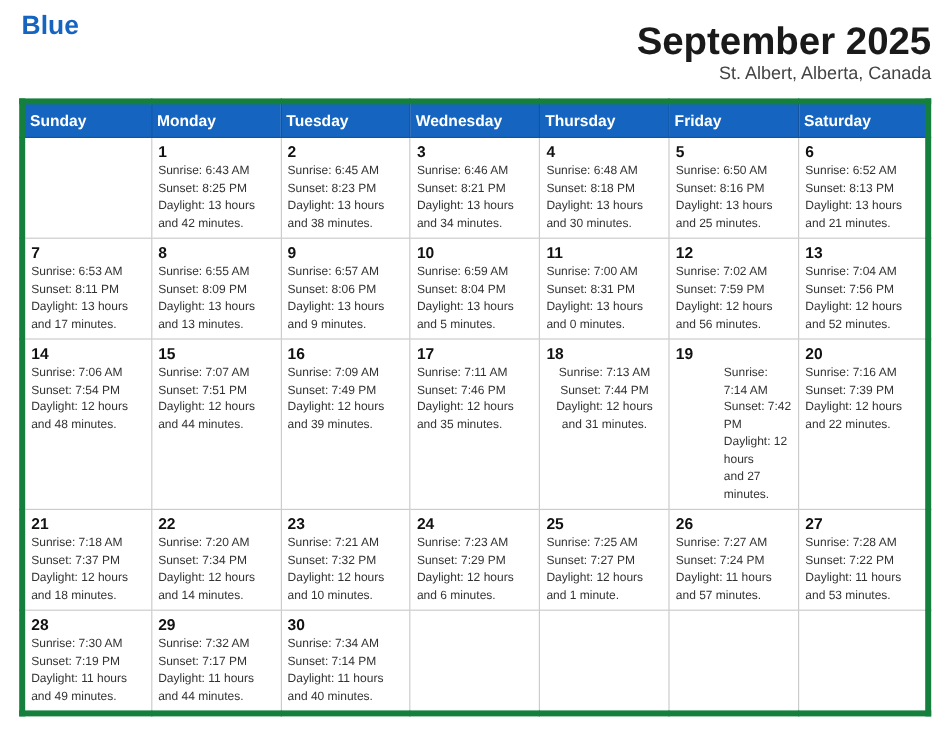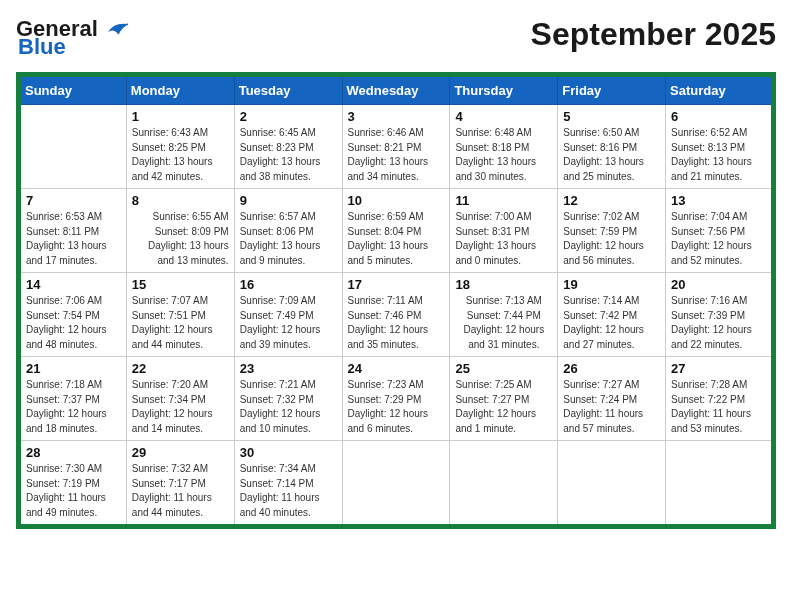--- a/index.html
+++ b/index.html
@@ -70,33 +70,25 @@
     }
     .empty-cell {
       background: #fff;
     }
   </style>
 </head>
 <body>
 
 <div class="header">
   <div class="logo">
-    <div style="display:flex;align-items:center;gap:2px;">
-      <div style="font-size:22px;font-weight:bold;color:#1a1a1a;">
-        <span style="color:#1a1a1a;">General</span>
-      </div>
-      <svg width="30" height="22" viewBox="0 0 30 22">
-        <path d="M8,14 Q14,4 28,6 Q20,10 18,16 Q14,10 8,14 Z" fill="#1565c0"></path>
-        <path d="M18,16 Q22,8 28,6" stroke="#1565c0" stroke-width="1.5" fill="none"></path>
-      </svg>
-    </div>
     <div style="font-size:22px;font-weight:bold;color:#1565c0;margin-top:-8px;margin-left:2px;">Blue</div>
   </div>
   <div class="title-block">
     <div class="month-title">September 2025</div>
+    <div class="location-title">St. Albert, Alberta, Canada</div>
   </div>
 </div>
 
 <table class="calendar">
   <thead>
     <tr>
     <th>Sunday</th>
         <th>Monday</th>
         <th>Tuesday</th>
         <th>Wednesday</th>
@@ -154,21 +146,21 @@
       <tr>
         <td>
           <span class="day-number">7</span>
           <div class="day-info" style="white-space: pre-line;">Sunrise: 6:53 AM
 Sunset: 8:11 PM
 Daylight: 13 hours
 and 17 minutes.</div>
         </td>
         <td>
           <span class="day-number">8</span>
-          <div class="day-info" style="white-space: pre-line; text-align: right;">Sunrise: 6:55 AM
+          <div class="day-info" style="white-space: pre-line;">Sunrise: 6:55 AM
 Sunset: 8:09 PM
 Daylight: 13 hours
 and 13 minutes.</div>
         </td>
         <td>
           <span class="day-number">9</span>
           <div class="day-info" style="white-space: pre-line;">Sunrise: 6:57 AM
 Sunset: 8:06 PM
 Daylight: 13 hours
 and 9 minutes.</div>
@@ -233,21 +225,21 @@
         </td>
         <td>
           <span class="day-number">18</span>
           <div class="day-info" style="white-space: pre-line; text-align: center;">Sunrise: 7:13 AM
 Sunset: 7:44 PM
 Daylight: 12 hours
 and 31 minutes.</div>
         </td>
         <td>
           <span class="day-number">19</span>
-          <div class="day-info" style="white-space: pre-line;">Sunrise: 7:14 AM
+          <div class="day-info" style="white-space: pre-line; margin-left: 40px;">Sunrise: 7:14 AM
 Sunset: 7:42 PM
 Daylight: 12 hours
 and 27 minutes.</div>
         </td>
         <td>
           <span class="day-number">20</span>
           <div class="day-info" style="white-space: pre-line;">Sunrise: 7:16 AM
 Sunset: 7:39 PM
 Daylight: 12 hours
 and 22 minutes.</div>

